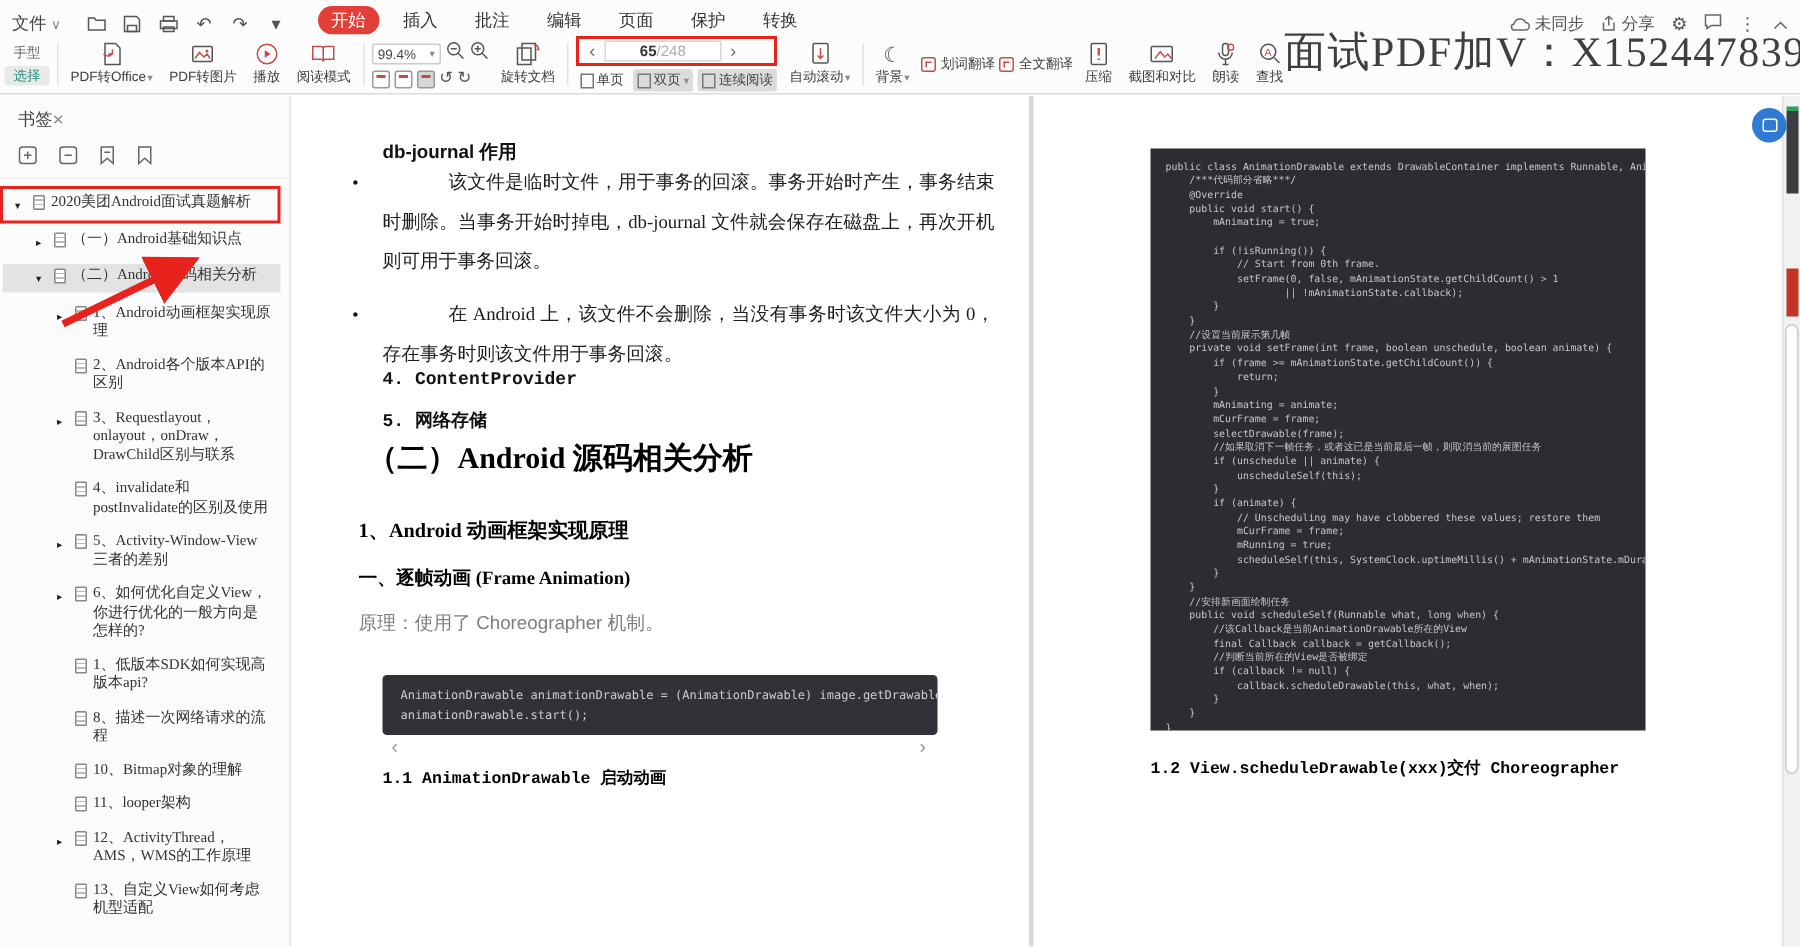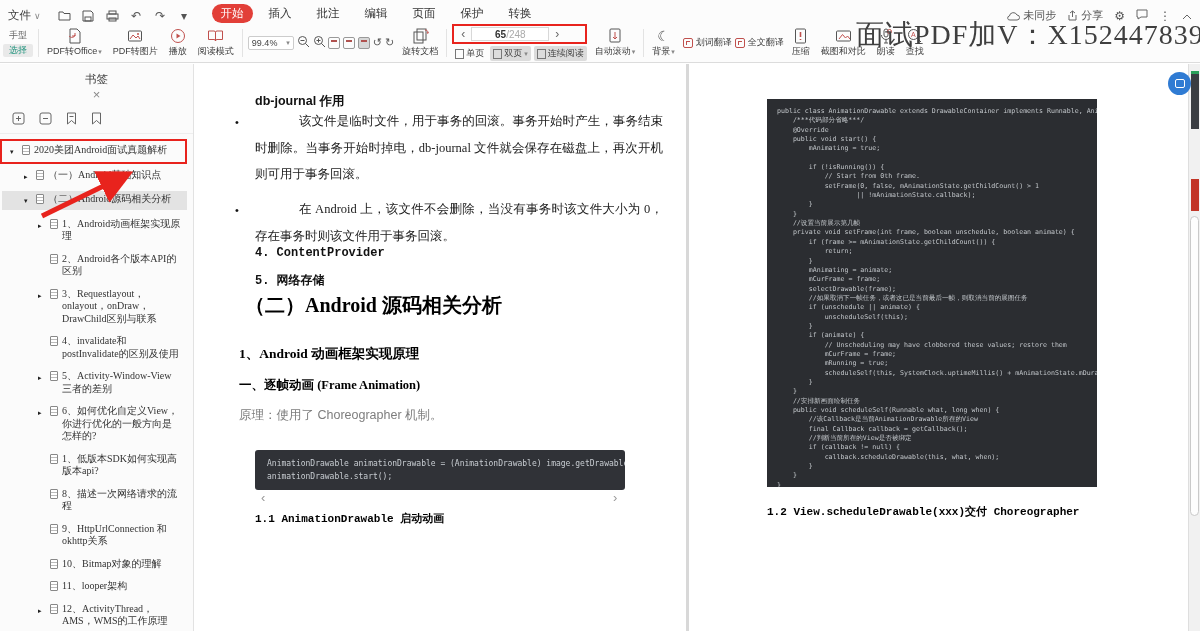--- a/index.html
+++ b/index.html
@@ -21,21 +21,21 @@
 
   
   #toolbar { height:40px; background:#fcfcfc; border-bottom:1px solid #dcdcdc; display:flex; align-items:center; padding:0 3px; gap:5px; position:relative; }
   .vsep { width:1px; height:28px; background:#e3e3e3; flex:none; }
   .tool-select { display:flex; flex-direction:column; gap:2px; width:30px; flex:none; font-size:9px; text-align:center; color:#666; }
   .tool-select .sel { color:#23947e; background:#e9e9e9; border-radius:2px; }
   .tbtn { display:flex; flex-direction:column; align-items:center; justify-content:center; gap:1px; font-size:9px; color:#3c3c3c; padding:0 3px; flex:none; }
   .ticon { height:17px; display:flex; align-items:center; justify-content:center; }
   .tlabel { display:flex; align-items:center; gap:1px; white-space:nowrap; }
   .dd { font-size:7px; color:#888; }
-  .zoom-group { display:flex; flex-direction:row; gap:2px; flex:none; }
+  .zoom-group { display:flex; flex-direction:column; gap:2px; flex:none; }
   .zg-top, .zg-bottom { display:flex; align-items:center; gap:3px; }
   .zoom-box { border:1px solid #ccc; border-radius:2px; background:#fff; font-size:9px; color:#444; padding:0 3px; height:14px; display:flex; align-items:center; gap:3px; width:46px; justify-content:space-between; }
   .mini-ico { width:12px; height:12px; border:1px solid #999; border-radius:2px; display:inline-block; position:relative; }
   .mini-ico.fill { background:#d7d7d7; }
   .mini-ico:before { content:""; position:absolute; left:2px; right:2px; top:2px; height:2px; background:#b0524f; }
   .rot { font-size:11px; color:#555; line-height:1; }
   .nav-group { display:flex; flex-direction:column; gap:2px; flex:none; }
   .page-nav { display:flex; align-items:center; gap:4px; border:2px solid #e8231d; padding:1px 5px; height:20px; }
   .pn-arrow { color:#666; font-size:12px; line-height:1; padding:0 2px; }
   .pn-box { border:1px solid #d8d8d8; background:#fff; width:78px; height:14px; display:flex; align-items:center; justify-content:center; font-size:10px; }
@@ -48,21 +48,21 @@
   .tg-stack { display:flex; flex-direction:row; gap:3px; font-size:9px; color:#444; flex:none; }
   .mini-line { display:flex; align-items:center; gap:3px; white-space:nowrap; }
   .sq-ico { width:10px; height:10px; border:1px solid #c0504d; border-radius:2px; display:inline-block; position:relative; }
   .sq-ico:before { content:""; position:absolute; inset:2px; border-top:1px solid #c0504d; border-left:1px solid #c0504d; }
 
   
   #watermark { position:absolute; left:856px; top:16px; font-family:"Liberation Serif", serif; font-size:28px; color:#3f3f3f; letter-spacing:1px; z-index:6; white-space:nowrap; }
 
   
   #sidebar { position:absolute; top:64px; left:0; width:194px; bottom:0; background:#fbfbfb; border-right:1px solid #e2e2e2; overflow:hidden; }
-  .sb-header { display:flex; align-items:center; padding:8px 12px 6px 12px; font-size:11.5px; color:#444;flex-direction:column; }
+  .sb-header { display:flex; align-items:center; padding:8px 12px 6px 12px; font-size:11.5px; color:#444; }
   .sb-close { color:#888; font-size:13px; }
   .sb-tools { display:flex; gap:14px; padding:4px 12px 8px 12px; border-bottom:1px solid #eee; }
   .sb-tools svg { display:block; }
   .sb-tree { padding-top:8px; position:relative; }
   .bm-row { position:relative; display:flex; gap:4px; padding:2px 6px 2px 8px; margin:0 6px 6px 2px; font-family:"Liberation Serif", serif; font-size:10px; line-height:12.5px; color:#333; }
   .bm-row.ind1 { padding-left:22px; }
   .bm-row.ind2 { padding-left:36px; }
   .bm-row.selected { background:#e3e3e3; }
   .bm-row.boxed:after { content:""; position:absolute; inset:-3px 0 -3px -2px; border:2px solid #e8231d; pointer-events:none; }
   .tri { flex:none; width:8px; font-size:7px; color:#222; padding-top:2px; font-family:"DejaVu Sans", sans-serif; }
@@ -456,25 +456,20 @@
         <span class="bm-ico"></span>
         <span class="bm-label">1、低版本SDK如何实现高版本api?</span>
       </div>
 
       <div class="bm-row ind2">
         <span class="tri"></span>
         <span class="bm-ico"></span>
         <span class="bm-label">8、描述一次网络请求的流程</span>
       </div>
 
-      <div class="bm-row ind2">
-        <span class="tri"></span>
-        <span class="bm-ico"></span>
-        <span class="bm-label">9、HttpUrlConnection 和 okhttp关系</span>
-      </div>
 
       <div class="bm-row ind2">
         <span class="tri"></span>
         <span class="bm-ico"></span>
         <span class="bm-label">10、Bitmap对象的理解</span>
       </div>
 
       <div class="bm-row ind2">
         <span class="tri"></span>
         <span class="bm-ico"></span>

